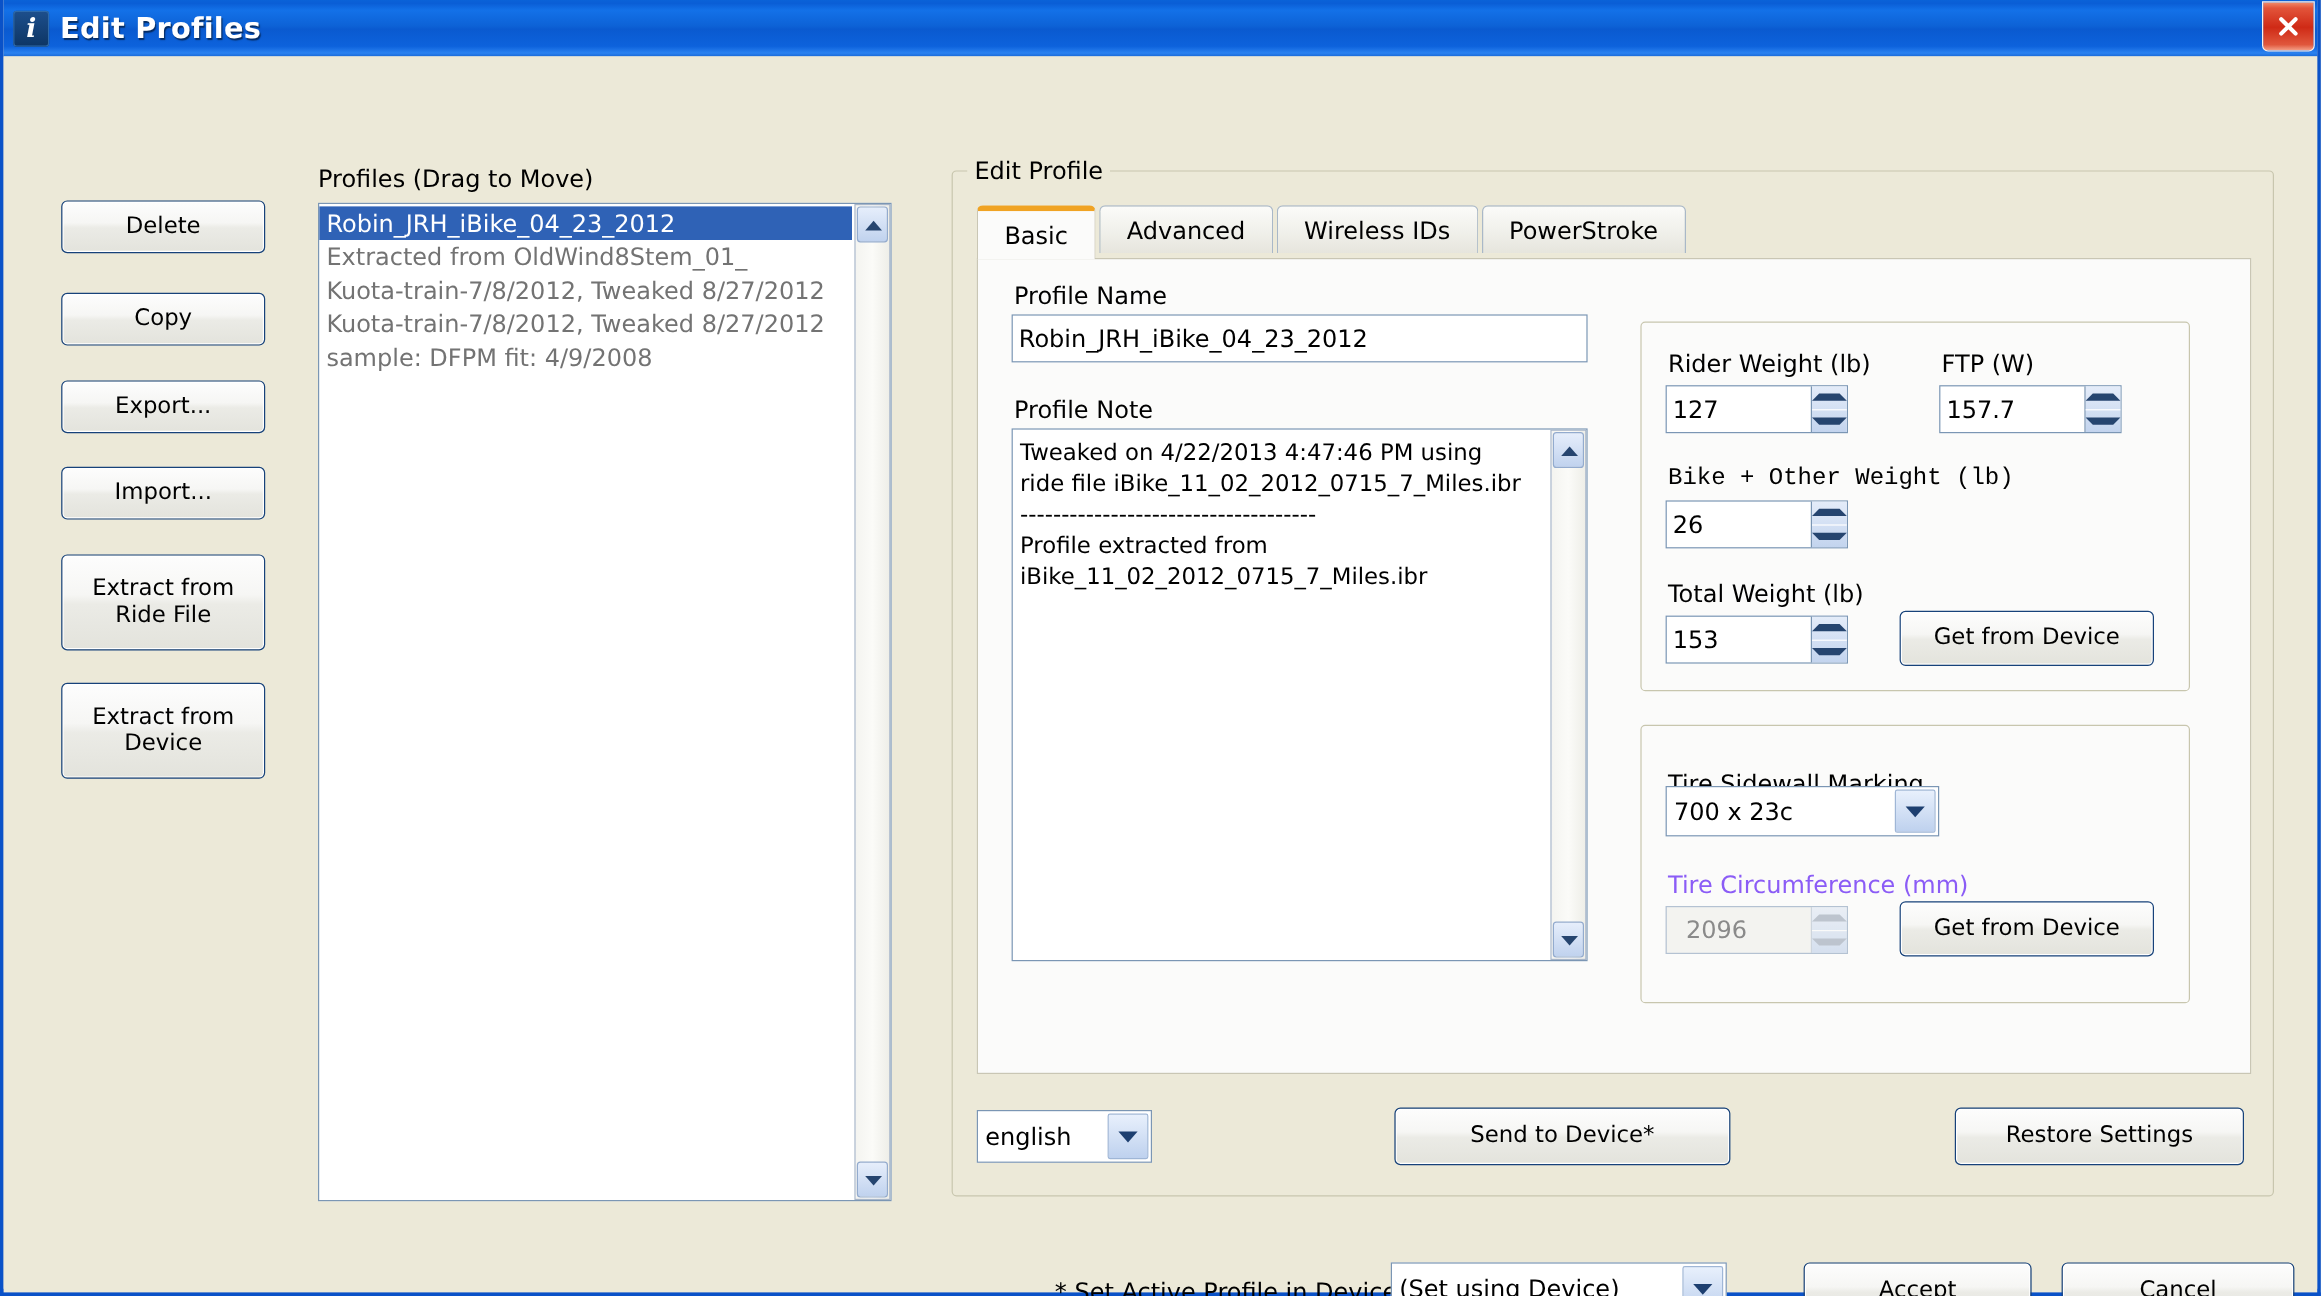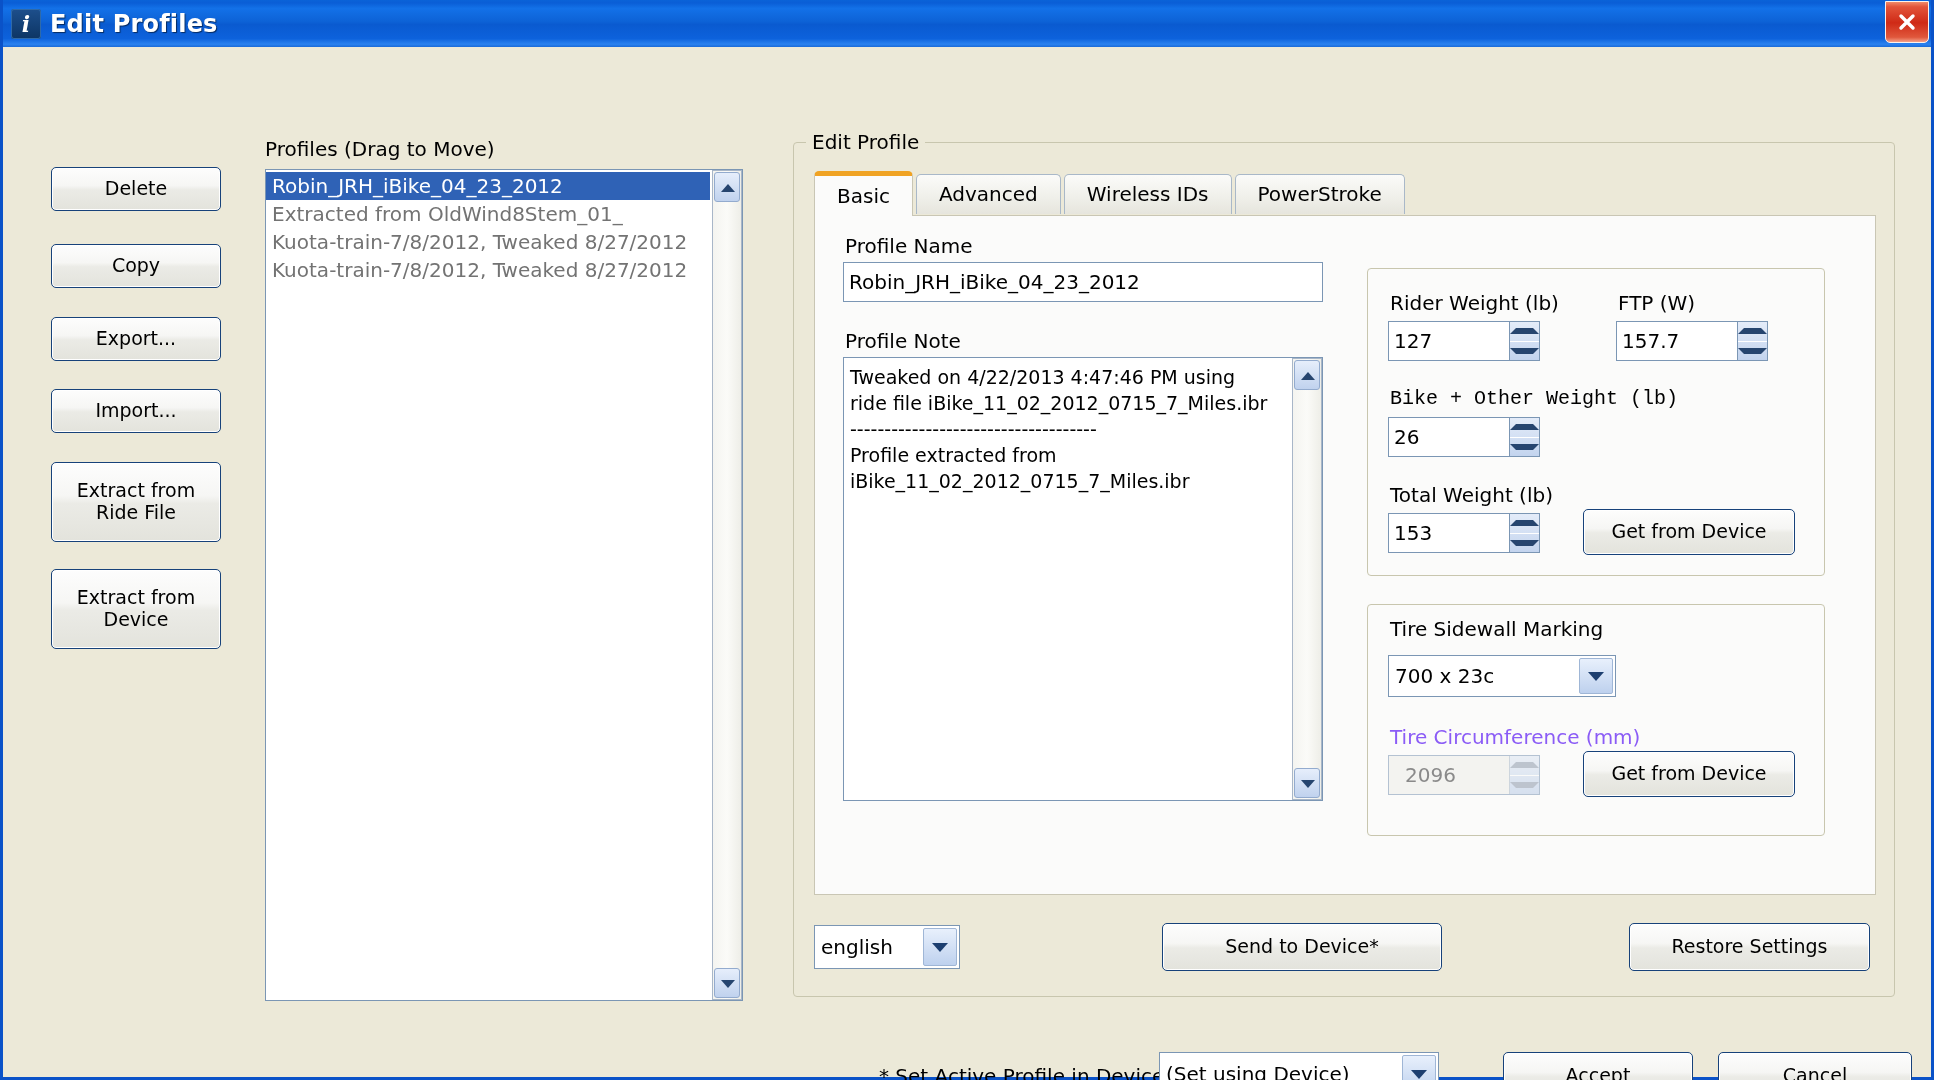--- a/index.html
+++ b/index.html
@@ -239,21 +239,21 @@
   }
   .list-item.selected { background: #2f62b6; color: #ffffff; }
 
   
   #edit-profile-group {
     left: 790px; top: 95px;
     width: 1102px; height: 855px;
   }
 
   
-  #tabstrip { position: absolute; left: 20px; top: 28px; height: 45px; display: flex; align-items: center; }
+  #tabstrip { position: absolute; left: 20px; top: 28px; height: 45px; display: flex; align-items: flex-start; }
   .tab {
     height: 40px;
     padding: 0 22px;
     margin-right: 3px;
     font-size: 20px;
     display: flex; align-items: center;
     background: linear-gradient(to bottom,#fbfbf9,#efefe9 60%,#e6e5dd);
     border: 1px solid #a9b8c8;
     border-bottom: none;
     border-radius: 5px 5px 0 0;
@@ -342,20 +342,21 @@
     <div class="btn" style="position:absolute;left:48px;top:522px;width:170px;height:80px;white-space:pre-line;">Extract from
 Device</div>
 
     <div id="profiles-label" class="label">Profiles (Drag to Move)</div>
     <div id="profiles-list">
       <div id="profiles-items">
         <div class="list-item selected">Robin_JRH_iBike_04_23_2012</div>
         <div class="list-item">Extracted from OldWind8Stem_01_</div>
         <div class="list-item">Kuota-train-7/8/2012, Tweaked 8/27/2012</div>
         <div class="list-item">Kuota-train-7/8/2012, Tweaked 8/27/2012</div>
+        <div class="list-item">sample: DFPM fit: 4/9/2008</div>
       </div>
       <div class="vscroll" style="right:0;top:0;height:100%;">
         <div class="sbtn">
             <span class="chev up"></span>
           </div>
         <div class="sbtn">
             <span class="chev dn"></span>
           </div>
       </div>
     </div>
@@ -434,21 +435,21 @@
               </div>
             <div class="dn">
                 <span class="tri dn"></span>
               </div>
           </div>
 
           <div class="btn" style="position:absolute;left:215px;top:240px;width:212px;height:46px;">Get from Device</div>
         </div>
 
         <div class="groupbox" id="tire-group">
-          <div class="label" style="left:22px;top:12px;text-align:center;">Tire Sidewall Marking</div>
+          <div class="label" style="left:22px;top:36px;text-align:center;">Tire Sidewall Marking</div>
           <div class="combo" style="left:20px;top:50px;width:228px;height:42px;gap:48px;">
             <span class="val">700 x 23c</span>
             <span class="arrowbox">
                 <span class="chev-dn"></span>
               </span>
           </div>
 
           <div class="label dim" style="left:22px;top:120px;">Tire Circumference (mm)</div>
           <div class="textbox disabled" style="position:absolute;left:20px;top:150px;width:152px;height:40px;">2096</div>
           <div class="spin-btns" style="position:absolute;left:141px;top:151px;height:38px;border-left-color:#b4c2d2;opacity:.6;">

